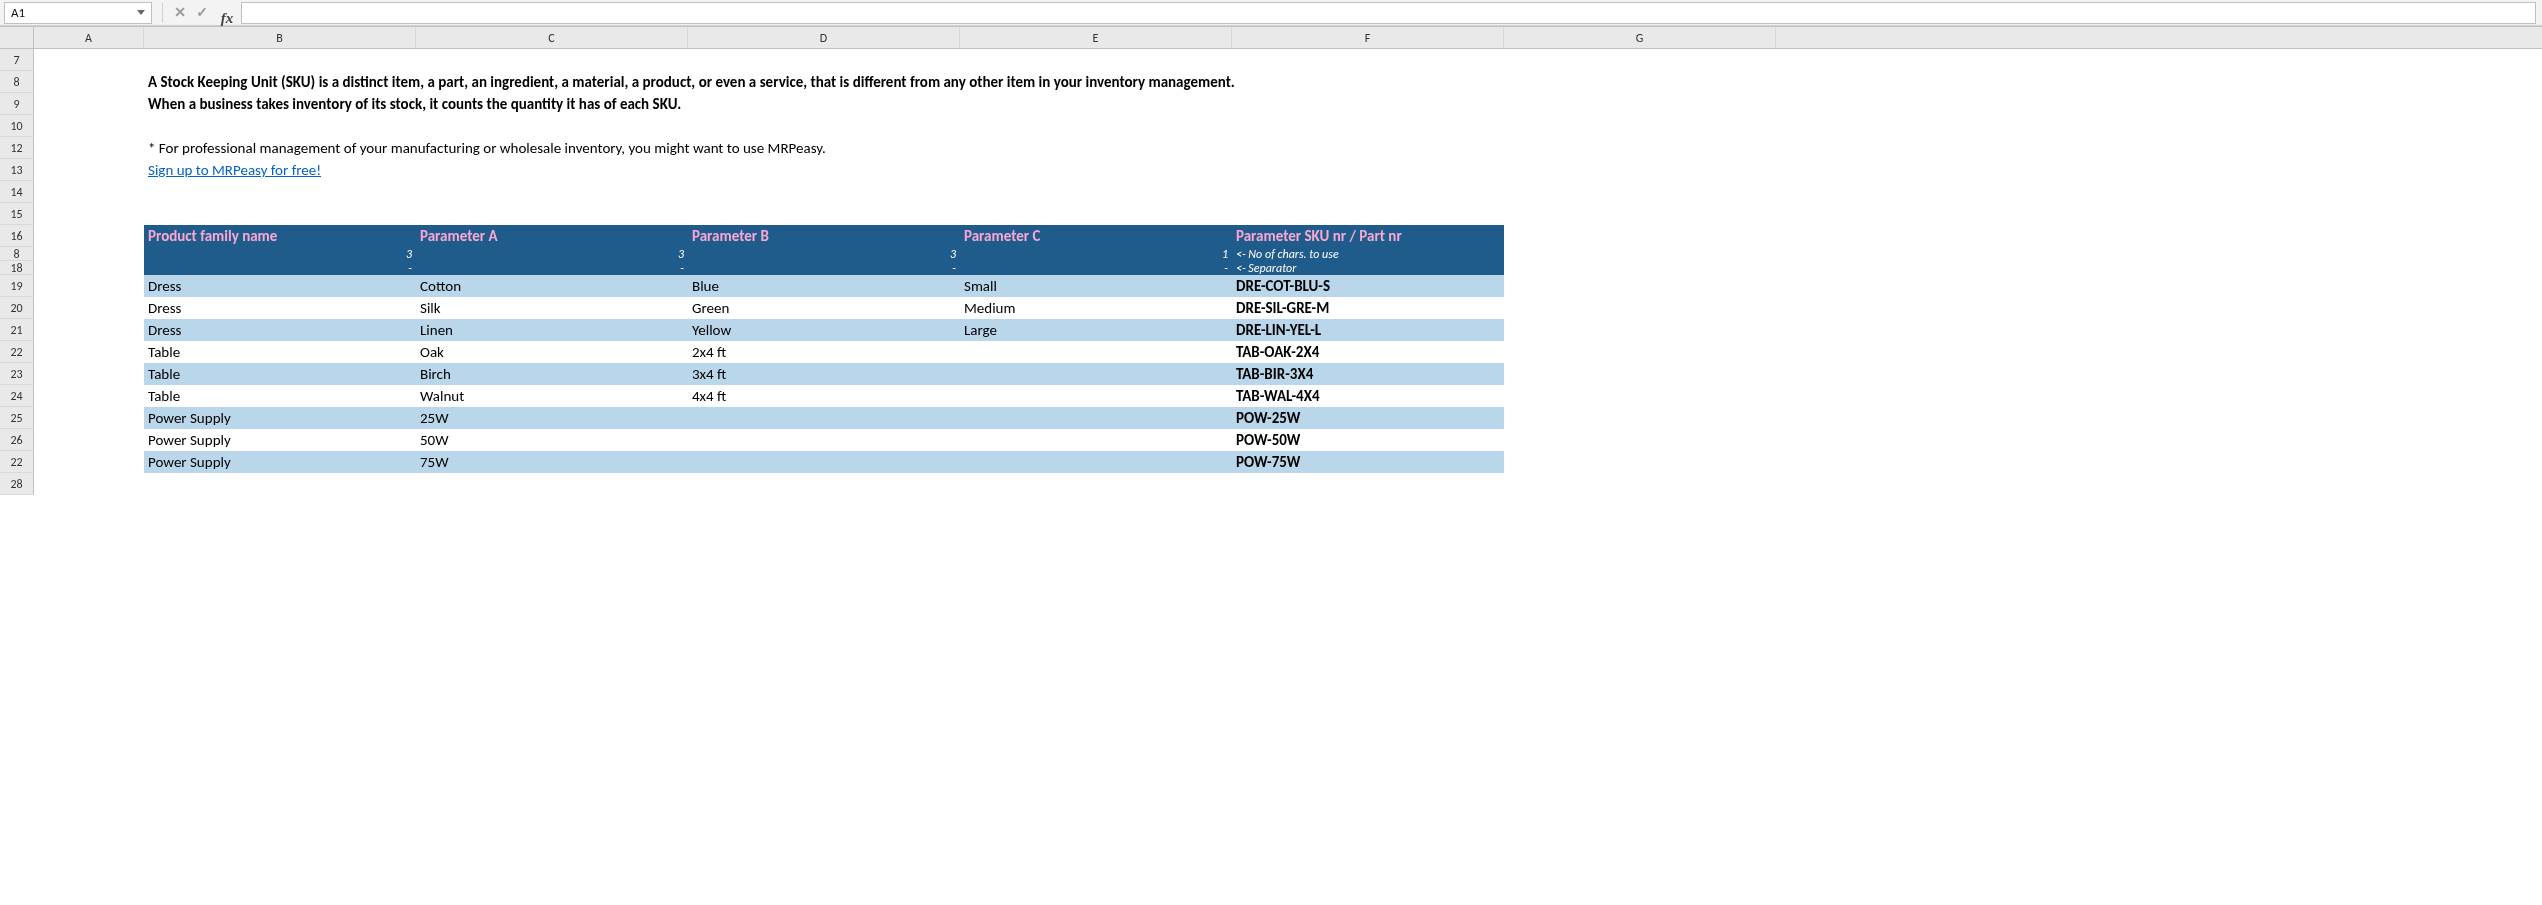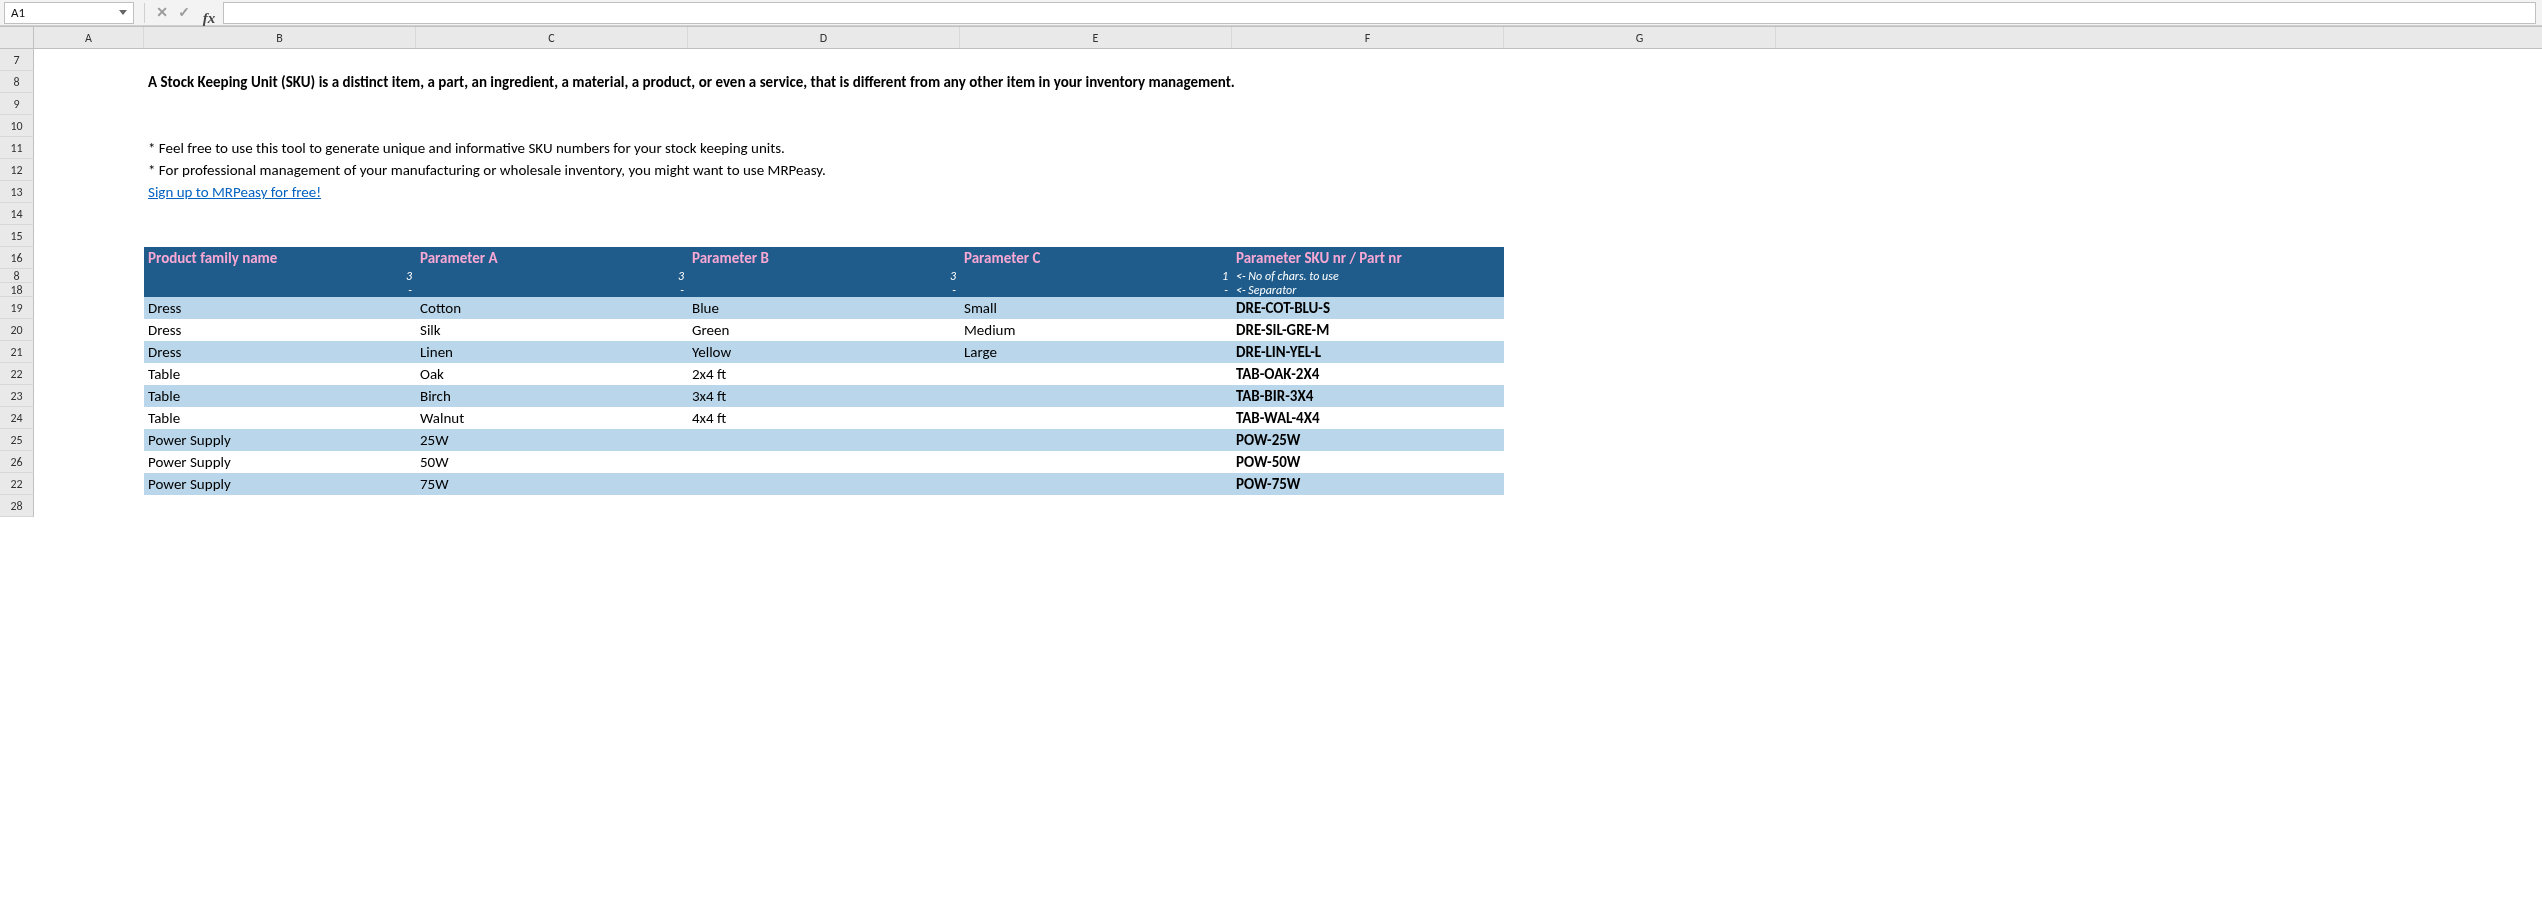--- a/index.html
+++ b/index.html
@@ -19,21 +19,21 @@
     align-items: center;
     height: 26px;
     background: #f3f3f3;
     border-bottom: 1px solid #d0d0d0;
     font-size: 13px;
     user-select: none;
   }
   .namebox {
     display: flex;
     align-items: center;
-    width: 130px;
+    width: 148px;
     height: 22px;
     margin: 2px 4px;
     background: #fff;
     border: 1px solid #c0c0c0;
     padding: 0 6px;
   }
   .namebox span { flex: 1; color: #111; }
   .namebox .drop {
     width: 0; height: 0;
     border-left: 4px solid transparent;
@@ -198,33 +198,29 @@
 
     <div class="row">
       <div class="rowhdr">8</div>
       <div class="cell cA"></div>
       <div class="cell wide bold">A Stock Keeping Unit (SKU) is a distinct item, a part, an ingredient, a material, a product, or even a service, that is different from any other item in your inventory management.</div>
     </div>
 
     <div class="row">
       <div class="rowhdr">9</div>
       <div class="cell cA"></div>
+      <div class="cell wide bold">When a business takes inventory of its stock, it counts the quantity it has of each SKU.</div>
     </div>
 
     <div class="row">
       <div class="rowhdr">10</div>
       <div class="cell cA"></div>
       <div class="cell wide"></div>
     </div>
 
-    <div class="row">
-      <div class="rowhdr">11</div>
-      <div class="cell cA"></div>
-      <div class="cell wide">* Feel free to use this tool to generate unique and informative SKU numbers for your stock keeping units.</div>
-    </div>
 
     <div class="row">
       <div class="rowhdr">12</div>
       <div class="cell cA"></div>
       <div class="cell wide">* For professional management of your manufacturing or wholesale inventory, you might want to use MRPeasy.</div>
     </div>
 
     <div class="row">
       <div class="rowhdr">13</div>
       <div class="cell cA"></div>

